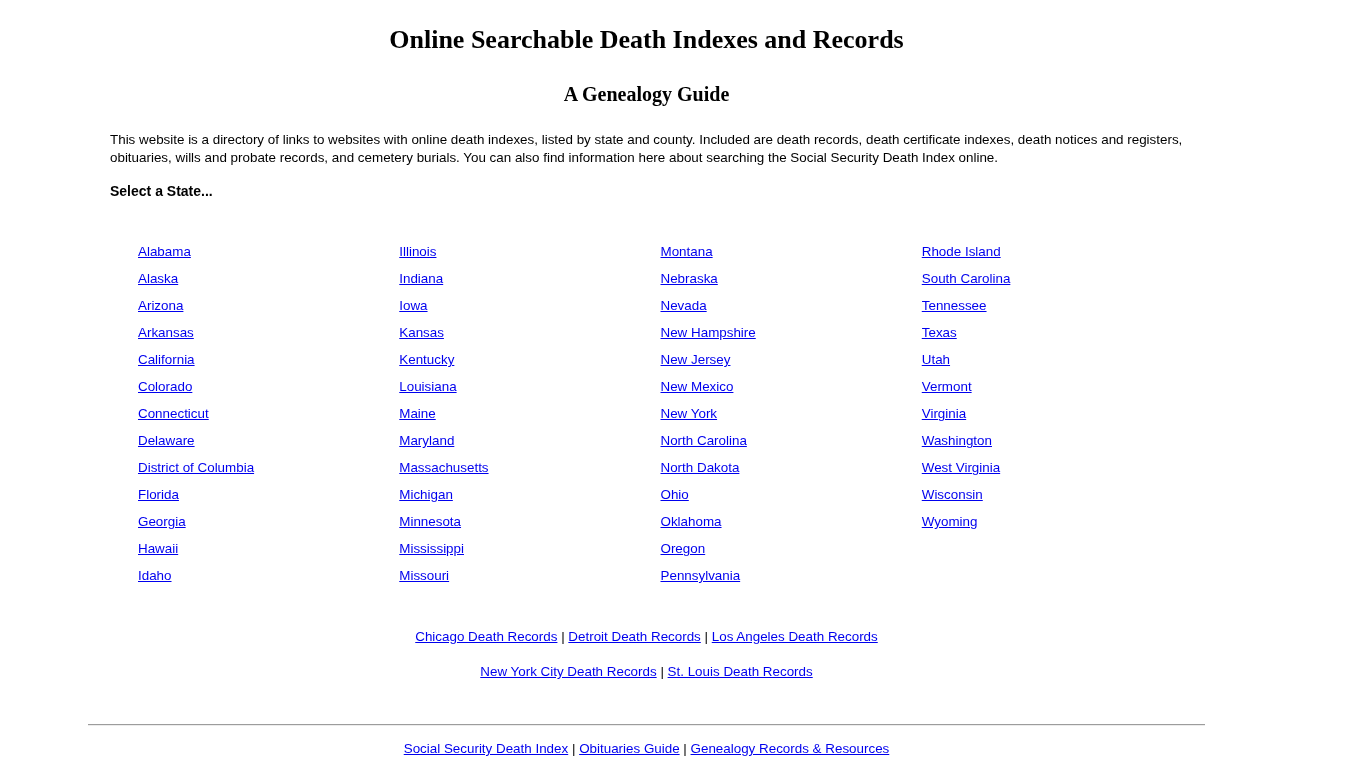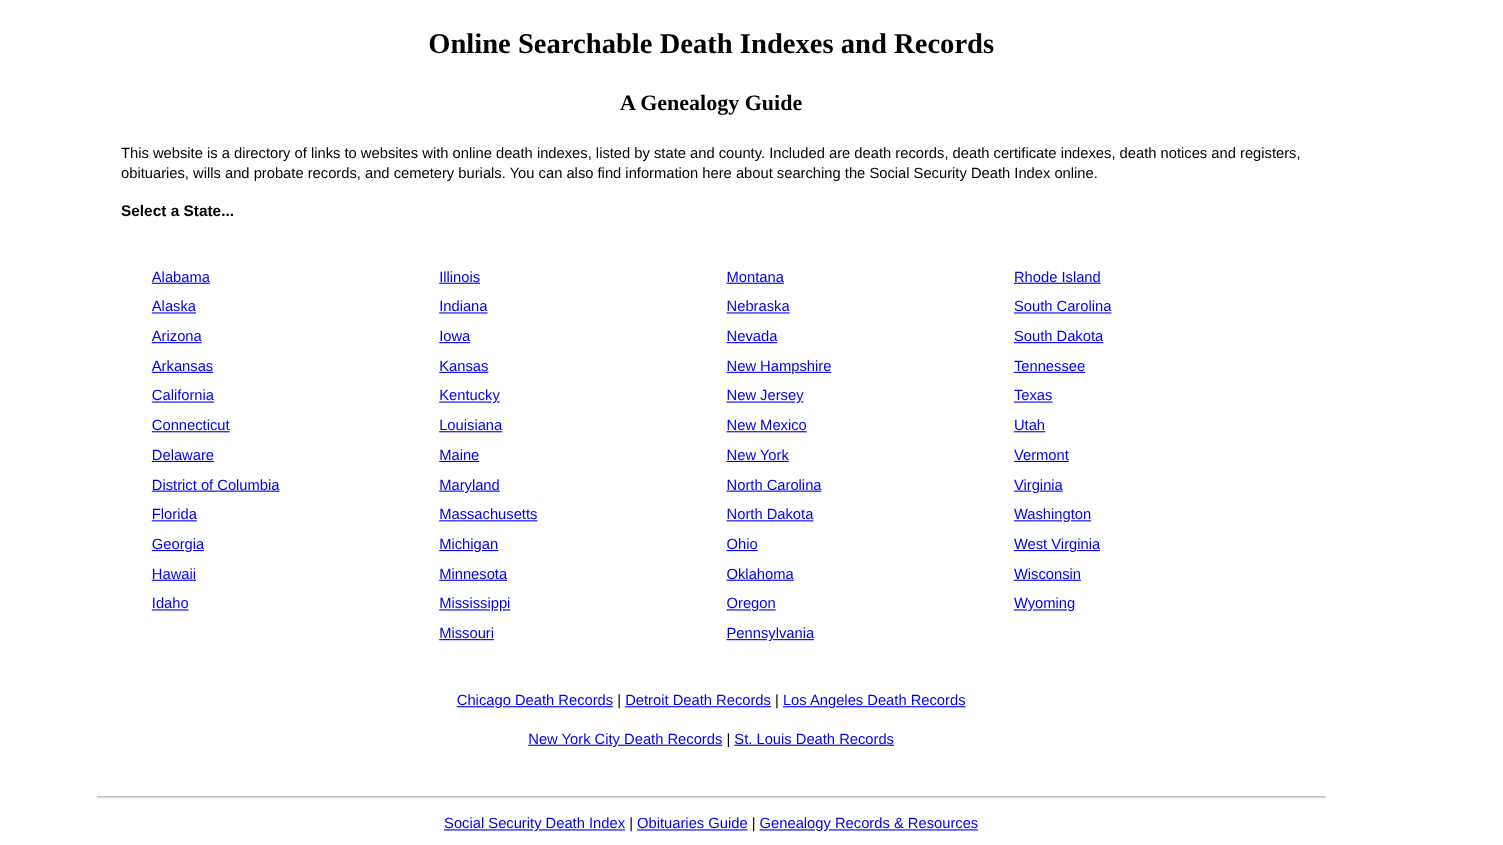--- a/index.html
+++ b/index.html
@@ -102,20 +102,23 @@
         <div class="state-item">
           <a href="#">Arizona</a>
         </div>
         <div class="state-item">
           <a href="#">Arkansas</a>
         </div>
         <div class="state-item">
           <a href="#">California</a>
         </div>
         <div class="state-item">
+          <a href="#">Colorado</a>
+        </div>
+        <div class="state-item">
           <a href="#">Connecticut</a>
         </div>
         <div class="state-item">
           <a href="#">Delaware</a>
         </div>
         <div class="state-item">
           <a href="#">District of Columbia</a>
         </div>
         <div class="state-item">
           <a href="#">Florida</a>
@@ -213,23 +216,20 @@
         </div>
       </div>
       <div class="col">
         <div class="state-item">
           <a href="#">Rhode Island</a>
         </div>
         <div class="state-item">
           <a href="#">South Carolina</a>
         </div>
         <div class="state-item">
-          <a href="#">South Dakota</a>
-        </div>
-        <div class="state-item">
           <a href="#">Tennessee</a>
         </div>
         <div class="state-item">
           <a href="#">Texas</a>
         </div>
         <div class="state-item">
           <a href="#">Utah</a>
         </div>
         <div class="state-item">
           <a href="#">Vermont</a>

